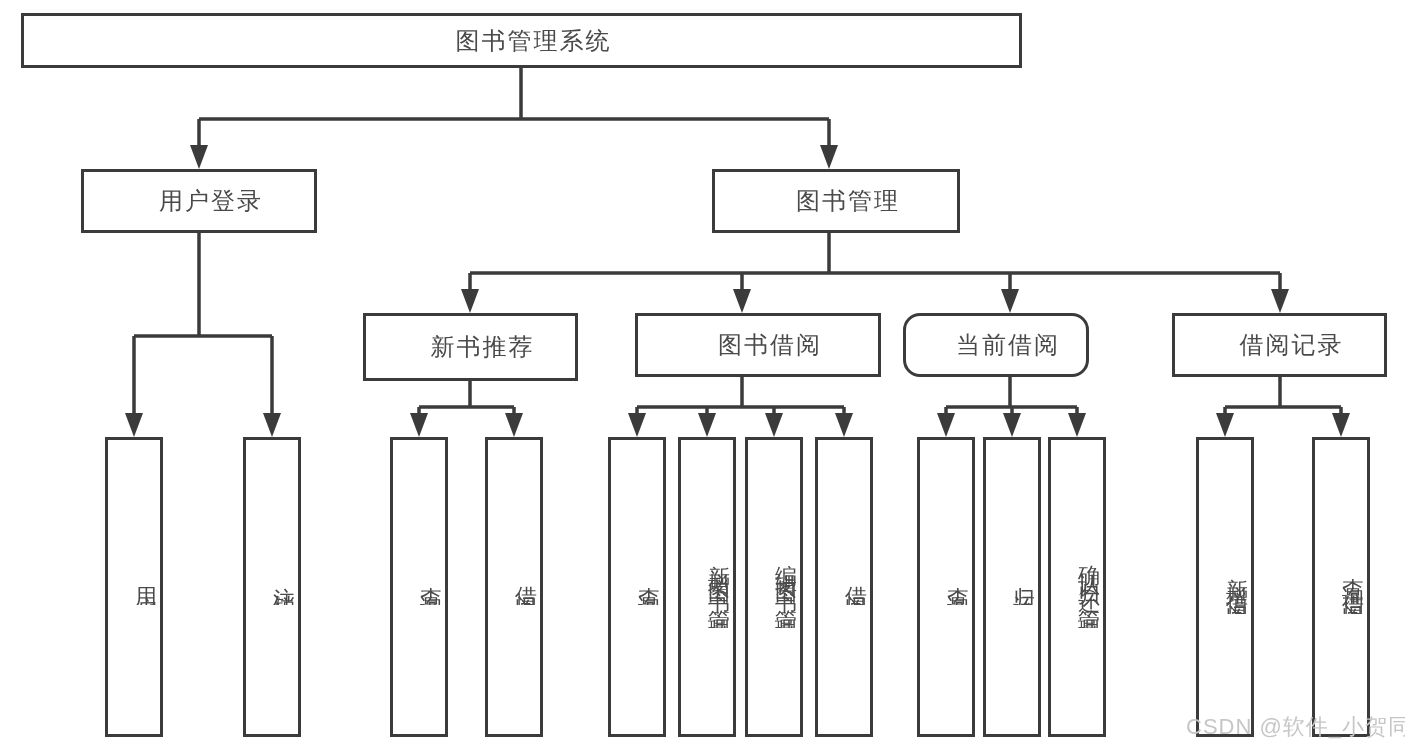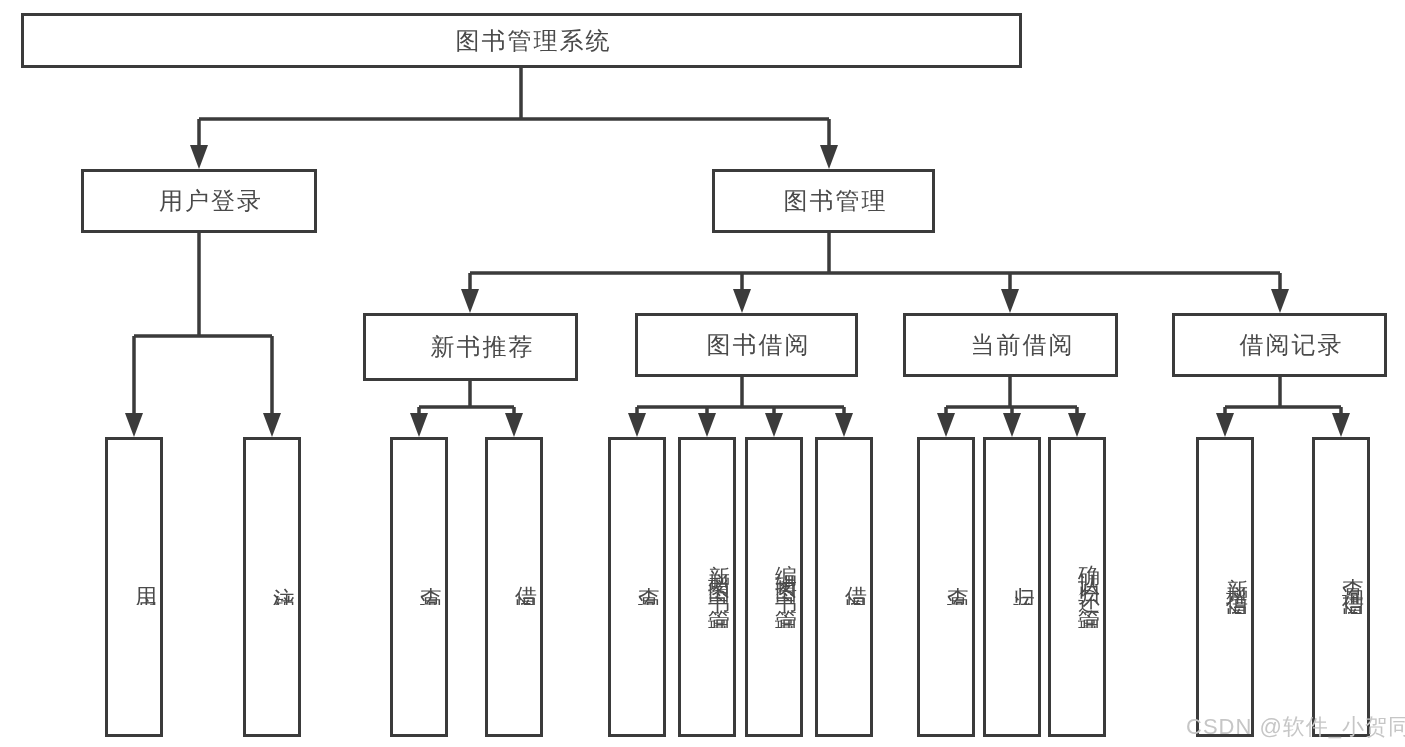--- a/index.html
+++ b/index.html
@@ -83,25 +83,25 @@
       M937 413 L955 413 L946 437 Z
       M1003 413 L1021 413 L1012 437 Z
       M1068 413 L1086 413 L1077 437 Z
       M1216 413 L1234 413 L1225 437 Z
       M1332 413 L1350 413 L1341 437 Z"></path>
   </svg>
 
   <div class="box h" style="left:21px;top:13px;width:1001px;height:55px;">图书管理系统</div>
 
   <div class="box h" style="left:81px;top:169px;width:236px;height:64px;">用户登录</div>
-  <div class="box h" style="left:712px;top:169px;width:223px;height:64px;">图书管理</div>
+  <div class="box h" style="left:712px;top:169px;width:248px;height:64px;">图书管理</div>
 
   <div class="box h" style="left:363px;top:313px;width:215px;height:68px;">新书推荐</div>
-  <div class="box h" style="left:635px;top:313px;width:223px;height:64px;">图书借阅</div>
-  <div class="box h" style="left:903px;top:313px;width:215px;height:64px;">当前借阅</div>
+  <div class="box h" style="left:635px;top:313px;width:246px;height:64px;">图书借阅</div>
+  <div class="box h" style="left:903px;top:313px;width:186px;height:64px;border-radius:17px;">当前借阅</div>
   <div class="box h" style="left:1172px;top:313px;width:215px;height:64px;">借阅记录</div>
 
   <div class="box v" style="left:105px;top:437px;width:58px;height:300px;">
     <span>用户登录</span>
   </div>
   <div class="box v" style="left:243px;top:437px;width:58px;height:300px;">
     <span>注销登录</span>
   </div>
 
   <div class="box v" style="left:390px;top:437px;width:58px;height:300px;">

